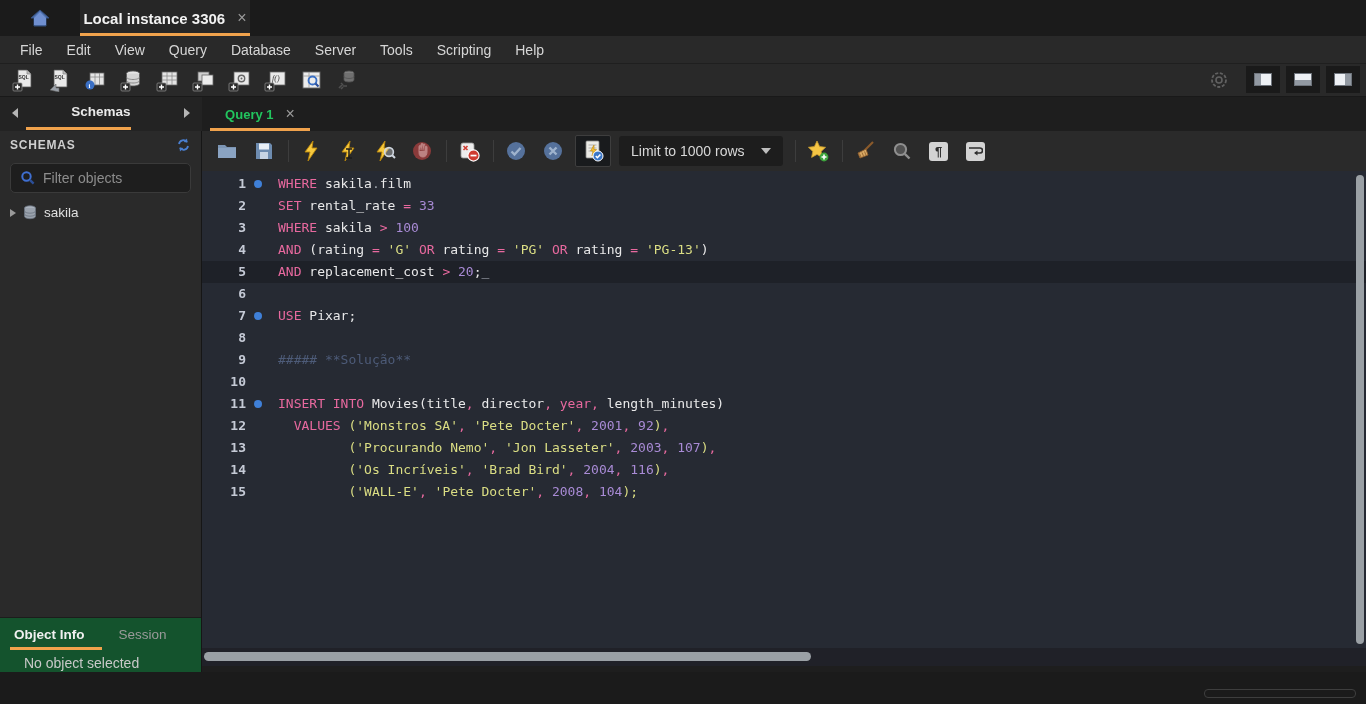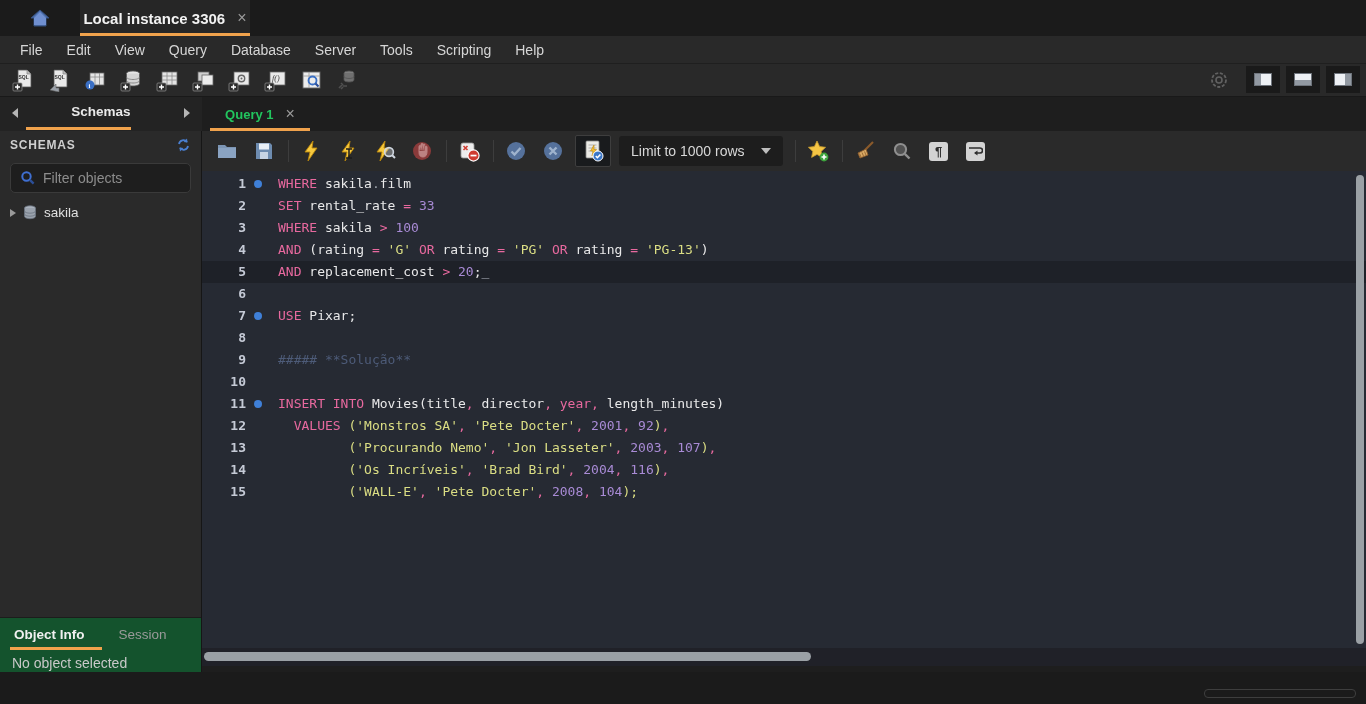--- a/index.html
+++ b/index.html
@@ -48,21 +48,21 @@
   #filter-box input { flex:1; background:transparent; border:none; outline:none; color:#d8d8d8; font-size:14px; font-family:"Liberation Sans",sans-serif; }
   #filter-box input::placeholder { color:#8d8d8d; }
   .tree-row { display:flex; align-items:center; height:23px; padding-left:10px; gap:7px; }
   .tree-row .tri { width:0; height:0; border-top:4px solid transparent; border-bottom:4px solid transparent; border-left:6px solid #9a9a9a; }
   .tree-row .lbl { color:#e0e0e0; font-size:13.5px; }
   #sidebar-bottom { position:absolute; left:0; bottom:0; width:201px; height:55px; background:#14532d; border-top:1px solid #1c1c1c; overflow:hidden; }
   #sb-tabs { display:flex; align-items:center; height:32px; padding-left:14px; gap:34px; position:relative; }
   #tab-object-info { color:#f0f0f0; font-size:13.5px; font-weight:bold; }
   #tab-session { color:#9a9a9a; font-size:13.5px; }
   #sb-underline { position:absolute; left:10px; top:29px; width:92px; height:3px; background:#f0a24c; }
-  #sb-status { color:#c9c9c9; font-size:14px; padding-left:12px; margin-top:5px; }
+  #sb-status { color:#c9c9c9; font-size:14px; padding-left:24px; margin-top:5px; }
 
   
   #editor-area { left:202px; top:131px; width:1164px; height:541px; background:#262a33; }
   #sql-toolbar { position:absolute; left:0; top:0; width:100%; height:40px; background:#2a2a2a; display:flex; align-items:center; padding-left:10px; }
   .st-btn { width:30px; height:28px; display:flex; align-items:center; justify-content:center; margin-right:7px; }
   .st-sep { width:1px; height:22px; background:#3d3d3d; margin:0 7px 0 2px; }
   #autocommit-btn { width:36px; height:32px; background:#191b1d; border:1px solid #3e3e3e; border-radius:2px; display:flex; align-items:center; justify-content:center; margin-right:8px; }
   #limit-dropdown { height:30px; min-width:160px; background:#1d1d1d; border-radius:3px; display:flex; align-items:center; padding:0 12px; gap:16px; margin-right:10px; }
   #limit-dropdown .lab { color:#d8d8d8; font-size:14px; }
   #limit-dropdown .caret { width:0; height:0; border-left:5px solid transparent; border-right:5px solid transparent; border-top:6px solid #bdbdbd; }

